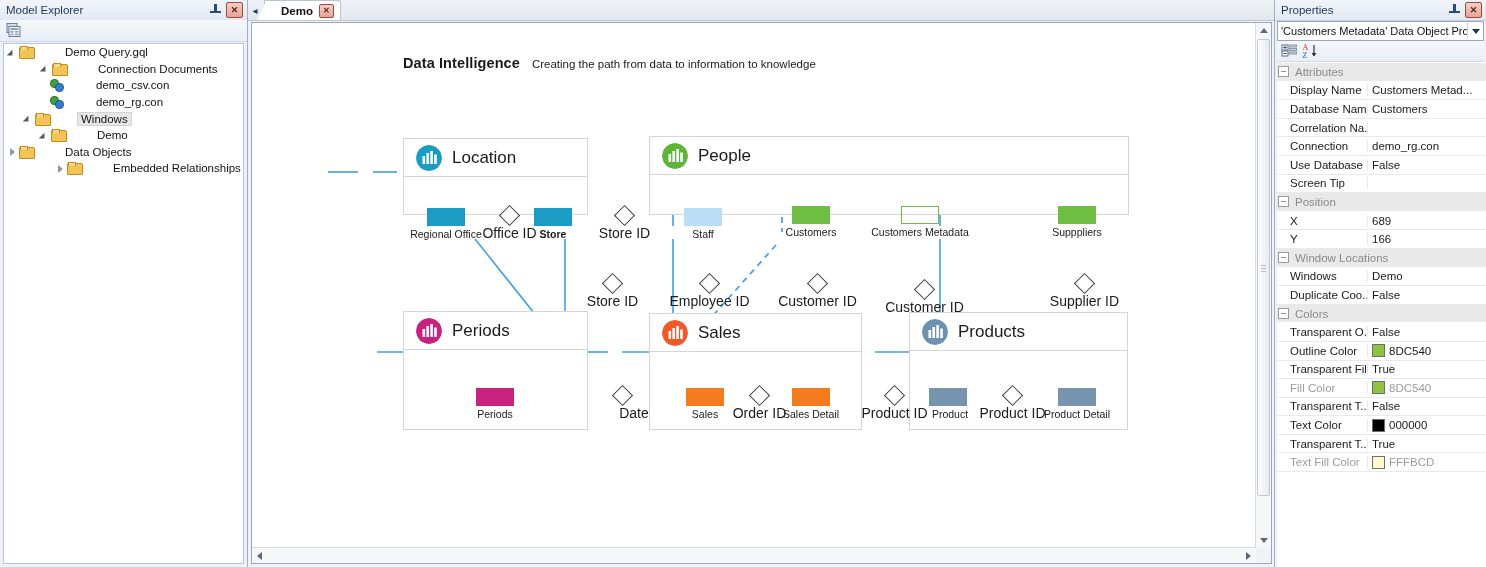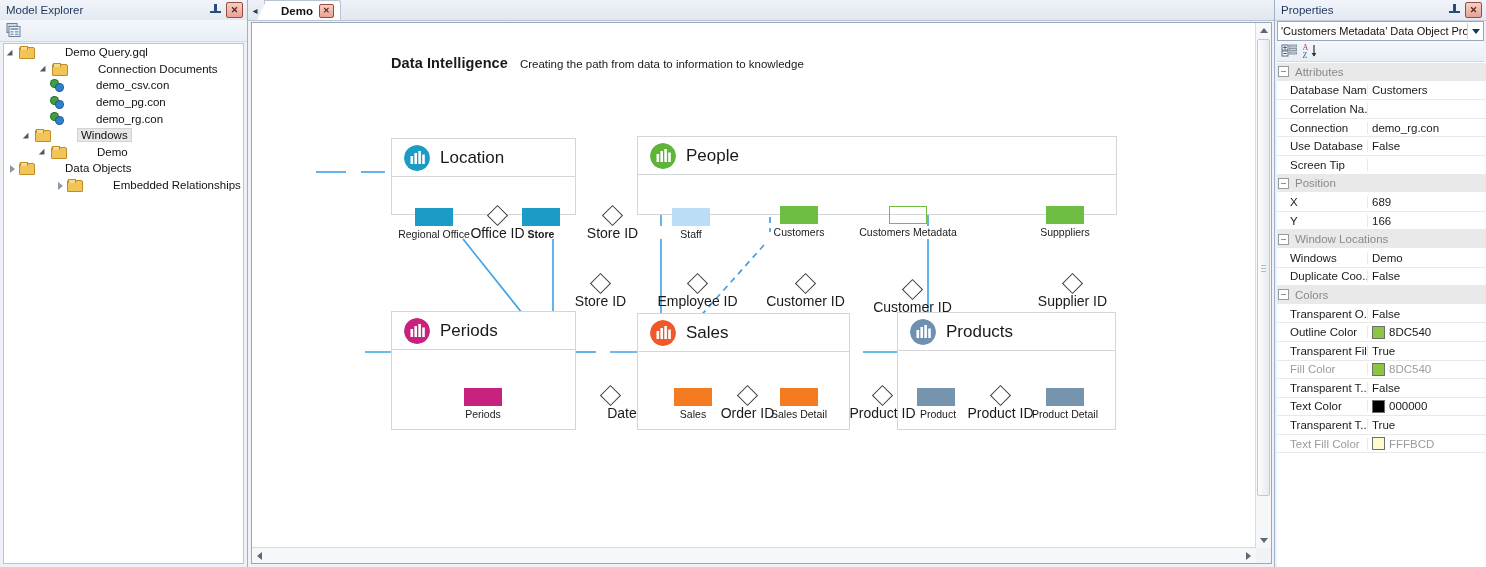--- a/index.html
+++ b/index.html
@@ -152,21 +152,21 @@
     position:absolute;left:1px;right:1px;top:16px;height:455px;
     background:linear-gradient(90deg,#fcfcfd,#e7eaef);border:1px solid #c2c8d2;border-radius:2px;cursor:pointer;
   }
   .vthumb .grip{
     position:absolute;left:3px;right:3px;top:50%;height:7px;margin-top:-3px;
     background:repeating-linear-gradient(#b4bac4 0 1px,transparent 1px 3px);
   }
   .corner{position:absolute;right:0;bottom:0;width:15px;height:15px;background:#f0f2f5;}
 
   
-  .diagram{position:absolute;left:2px;top:0;width:1010px;height:540px;padding-left:14px;}
+  .diagram{position:absolute;left:14px;top:0;width:1010px;height:540px;padding-left:14px;}
   .dg-title{position:absolute;left:137px;top:32px;display:flex;align-items:baseline;gap:12px;}
   .dg-title .t1{font-size:14.5px;font-weight:bold;color:#1a1a1a;letter-spacing:.1px;}
   .dg-title .t2{font-size:11.5px;color:#1a1a1a;}
 
   .container{
     position:absolute;background:#fff;border:1px solid #d2d6da;box-sizing:border-box;
   }
   .ct-head{
     height:38px;border-bottom:1px solid #d2d6da;display:flex;align-items:center;
     padding-left:12px;gap:10px;box-sizing:border-box;
@@ -289,25 +289,20 @@
           <span class="tree-label">Connection Documents</span>
         </div>
         <div class="tree-row" style="padding-left: 34px;">
           <span class="tw "></span>
           <span class="ico-con"></span>
           <span class="tree-label">demo_csv.con</span>
         </div>
         <div class="tree-row" style="padding-left: 34px;">
           <span class="tw "></span>
           <span class="ico-con"></span>
-          <span class="tree-label">demo_pg.con</span>
-        </div>
-        <div class="tree-row" style="padding-left: 34px;">
-          <span class="tw "></span>
-          <span class="ico-con"></span>
           <span class="tree-label">demo_rg.con</span>
         </div>
         <div class="tree-row sel" style="padding-left: 18px;">
           <span class="tw open"></span>
           <span class="ico-folder"></span>
           <span class="tree-label">Windows</span>
         </div>
         <div class="tree-row" style="padding-left: 34px;">
           <span class="tw open"></span>
           <span class="ico-folder"></span>
@@ -608,20 +603,26 @@
     </div>
 
     <div class="pr-grid" id="props-host">
         <div class="pr-cat">
           <span class="exp">
             <b>–</b>
           </span>
           <span class="cname">Attributes</span>
         </div>
         <div class="pr-row">
+          <span class="k">Display Name</span>
+          <span class="v">
+            <span>Customers Metad...</span>
+          </span>
+        </div>
+        <div class="pr-row">
           <span class="k">Database Name</span>
           <span class="v">
             <span>Customers</span>
           </span>
         </div>
         <div class="pr-row">
           <span class="k">Correlation Na...</span>
           <span class="v">
             <span></span>
           </span>

